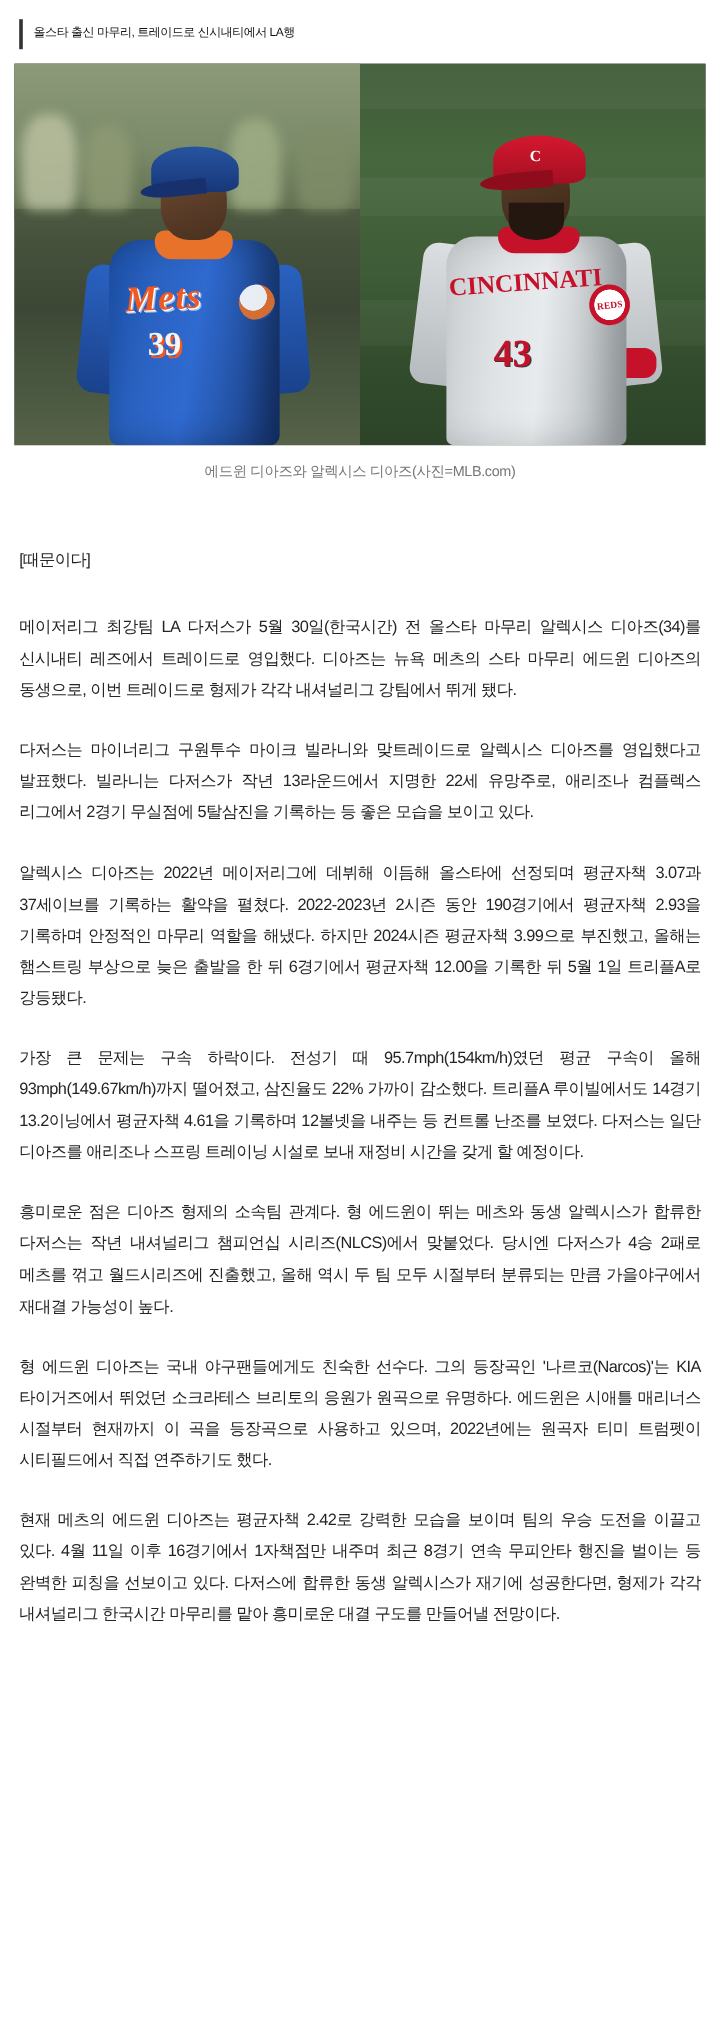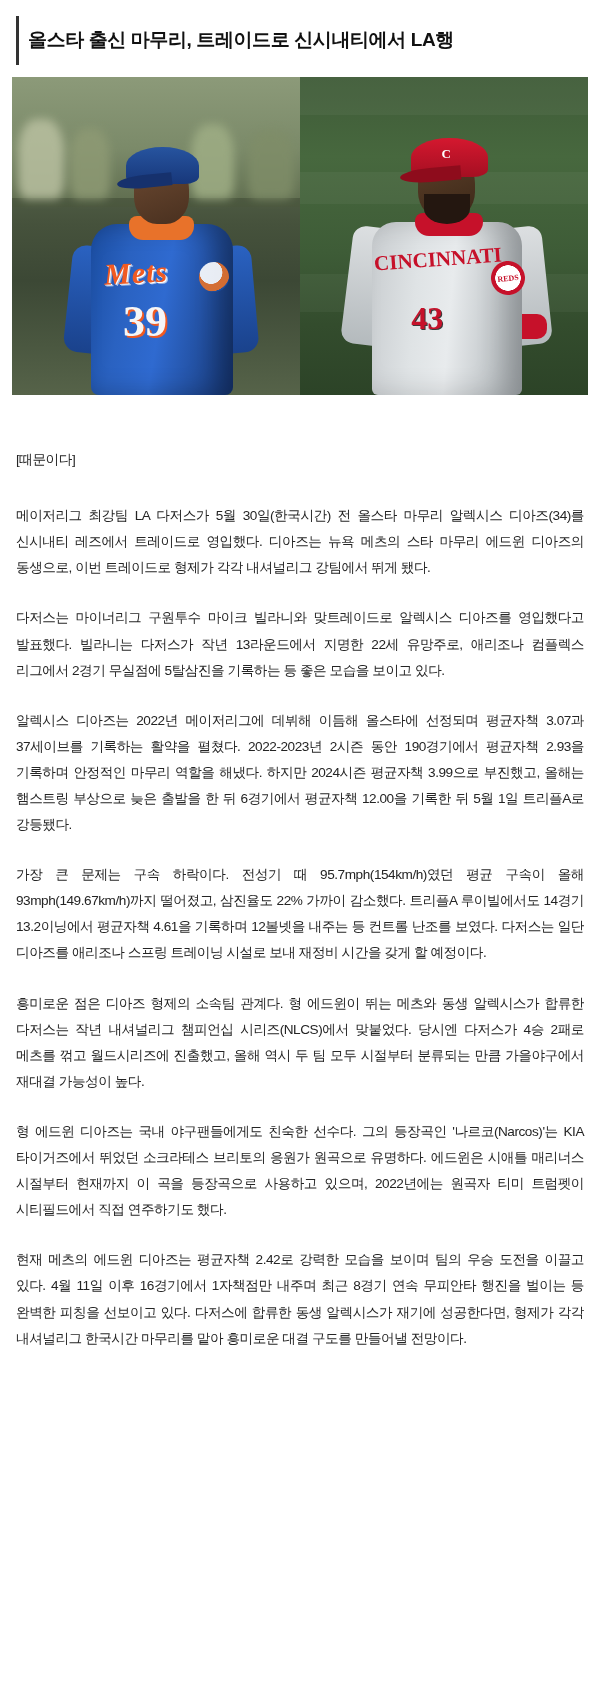--- a/index.html
+++ b/index.html
@@ -28,22 +28,22 @@
   .headline-bar {
     flex: 0 0 auto;
     width: 3px;
     align-self: stretch;
     min-height: 18px;
     background: #333;
     margin-right: 9px;
     margin-top: 2px;
   }
   .headline {
-    font-size: 19px;
-    font-weight: bold;
+    font-size: 10px;
+    font-weight: normal;
     line-height: 1.35;
     letter-spacing: -0.4px;
     color: #111;
   }
   
   figure {
     margin: 0;
     padding: 0 12px;
   }
   .photo {
@@ -167,21 +167,21 @@
     text-shadow: 1px 1px 0 #fff, 2px 2px 0 rgba(255,255,255,.6);
     letter-spacing: 1px;
     transform: rotate(-3deg);
   }
   .l-number {
     position: absolute;
     left: 26%;
     top: 63%;
     font-family: "Liberation Serif", serif;
     font-weight: bold;
-    font-size: 44px;
+    font-size: 28px;
     color: #f6f6f6;
     text-shadow: 2px 2px 0 #f05a22;
   }
   .l-patch {
     position: absolute;
     right: 8%;
     top: 50%;
     width: 30px;
     height: 30px;
     border-radius: 50%;
@@ -406,20 +406,21 @@
           <div class="r-cap"></div>
           <div class="r-capC">C</div>
           <div class="r-brim"></div>
           <div class="r-wordmark">CINCINNATI</div>
           <div class="r-number">43</div>
           <div class="r-patch">REDS</div>
         </div>
       </div>
 
     </div>
+    <figcaption>에드윈 디아즈와 알렉시스 디아즈(사진=MLB.com)</figcaption>
   </figure>
 
   <div class="body">
     <p class="tag">[때문이다]</p>
     <p>메이저리그 최강팀 LA 다저스가 5월 30일(한국시간) 전 올스타 마무리 알렉시스 디아즈(34)를 신시내티 레즈에서 트레이드로 영입했다. 디아즈는 뉴욕 메츠의 스타 마무리 에드윈 디아즈의 동생으로, 이번 트레이드로 형제가 각각 내셔널리그 강팀에서 뛰게 됐다.</p>
     <p>다저스는 마이너리그 구원투수 마이크 빌라니와 맞트레이드로 알렉시스 디아즈를 영입했다고 발표했다. 빌라니는 다저스가 작년 13라운드에서 지명한 22세 유망주로, 애리조나 컴플렉스 리그에서 2경기 무실점에 5탈삼진을 기록하는 등 좋은 모습을 보이고 있다.</p>
     <p>알렉시스 디아즈는 2022년 메이저리그에 데뷔해 이듬해 올스타에 선정되며 평균자책 3.07과 37세이브를 기록하는 활약을 펼쳤다. 2022-2023년 2시즌 동안 190경기에서 평균자책 2.93을 기록하며 안정적인 마무리 역할을 해냈다. 하지만 2024시즌 평균자책 3.99으로 부진했고, 올해는 햄스트링 부상으로 늦은 출발을 한 뒤 6경기에서 평균자책 12.00을 기록한 뒤 5월 1일 트리플A로 강등됐다.</p>
     <p>가장 큰 문제는 구속 하락이다. 전성기 때 95.7mph(154km/h)였던 평균 구속이 올해 93mph(149.67km/h)까지 떨어졌고, 삼진율도 22% 가까이 감소했다. 트리플A 루이빌에서도 14경기 13.2이닝에서 평균자책 4.61을 기록하며 12볼넷을 내주는 등 컨트롤 난조를 보였다. 다저스는 일단 디아즈를 애리조나 스프링 트레이닝 시설로 보내 재정비 시간을 갖게 할 예정이다.</p>
     <p>흥미로운 점은 디아즈 형제의 소속팀 관계다. 형 에드윈이 뛰는 메츠와 동생 알렉시스가 합류한 다저스는 작년 내셔널리그 챔피언십 시리즈(NLCS)에서 맞붙었다. 당시엔 다저스가 4승 2패로 메츠를 꺾고 월드시리즈에 진출했고, 올해 역시 두 팀 모두 시절부터 분류되는 만큼 가을야구에서 재대결 가능성이 높다.</p>
     <p>형 에드윈 디아즈는 국내 야구팬들에게도 친숙한 선수다. 그의 등장곡인 '나르코(Narcos)'는 KIA 타이거즈에서 뛰었던 소크라테스 브리토의 응원가 원곡으로 유명하다. 에드윈은 시애틀 매리너스 시절부터 현재까지 이 곡을 등장곡으로 사용하고 있으며, 2022년에는 원곡자 티미 트럼펫이 시티필드에서 직접 연주하기도 했다.</p>

